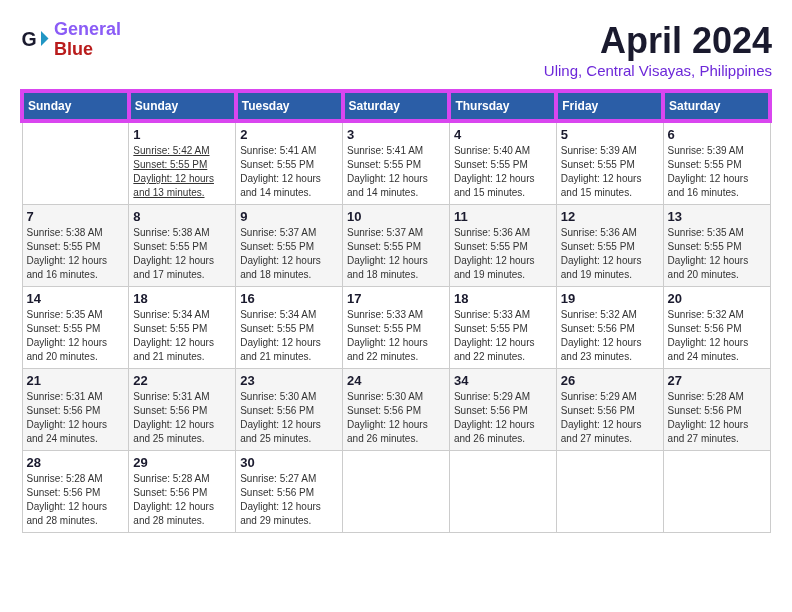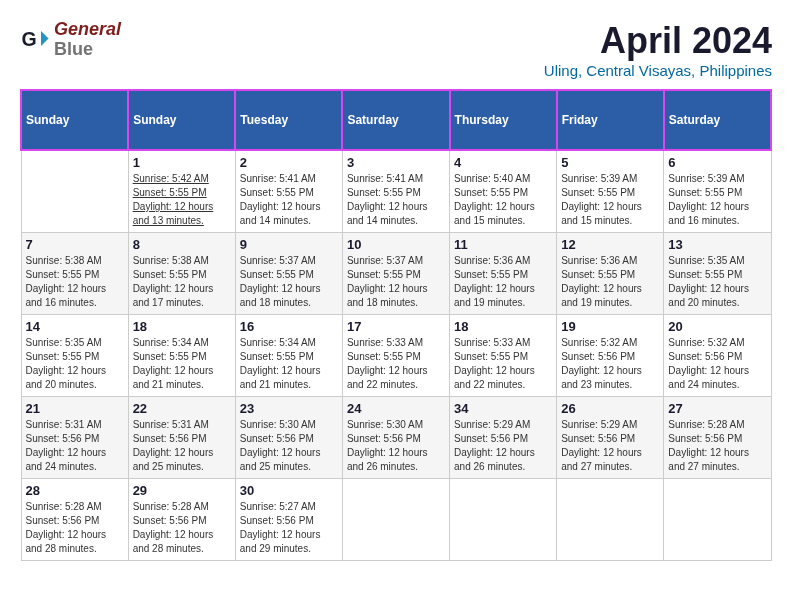--- a/index.html
+++ b/index.html
@@ -20,53 +20,52 @@
       display: flex;
       align-items: center;
     }
     .logo-text {
       font-size: 18px;
       font-weight: bold;
       color: #1a1a2e;
       line-height: 1.1;
     }
     .logo-text span {
-      color: #7f1d1d;
-      font-style: italic;
+      color: #8b5cf6;
     }
     .logo-icon {
       width: 30px;
       height: 30px;
       margin-right: 4px;
     }
     .title-section {
       text-align: right;
     }
     .month-title {
       font-size: 36px;
       font-weight: bold;
       color: #1a1a2e;
     }
     .location {
       font-size: 15px;
-      color: #0369a1;
+      color: #6d28d9;
     }
     .calendar {
       width: 100%;
       border-collapse: collapse;
       font-size: 11px;
     }
     .calendar th {
       background-color: #2b5ea7;
       color: #fff;
-      padding: 22px 4px;
+      padding: 6px 4px;
       text-align: left;
       font-size: 12px;
       font-weight: bold;
-      border: 2px solid #d946ef;
+      border: 4px solid #d946ef;
     }
     .calendar td {
       border: 1px solid #ccc;
       vertical-align: top;
       padding: 4px;
       width: 107px;
       min-height: 80px;
       background: #fff;
     }
     .calendar tr:nth-child(even) td {
@@ -91,21 +90,21 @@
 <body>
 
 <div class="header">
   <div class="logo">
     <svg class="logo-icon" viewBox="0 0 40 40">
       <text x="2" y="28" font-size="26" font-weight="bold" fill="#1a1a2e">G</text>
       <polygon points="28,8 38,18 28,28" fill="#2196c4"></polygon>
     </svg>
     <div class="logo-text">
       <div><span>General</span></div>
-      <div style="color:#737373">Blue</div>
+      <div style="color:#b91c1c">Blue</div>
     </div>
   </div>
   <div class="title-section">
     <div class="month-title">April 2024</div>
     <div class="location">Uling, Central Visayas, Philippines</div>
   </div>
 </div>
 
 <table class="calendar">
   <thead>

